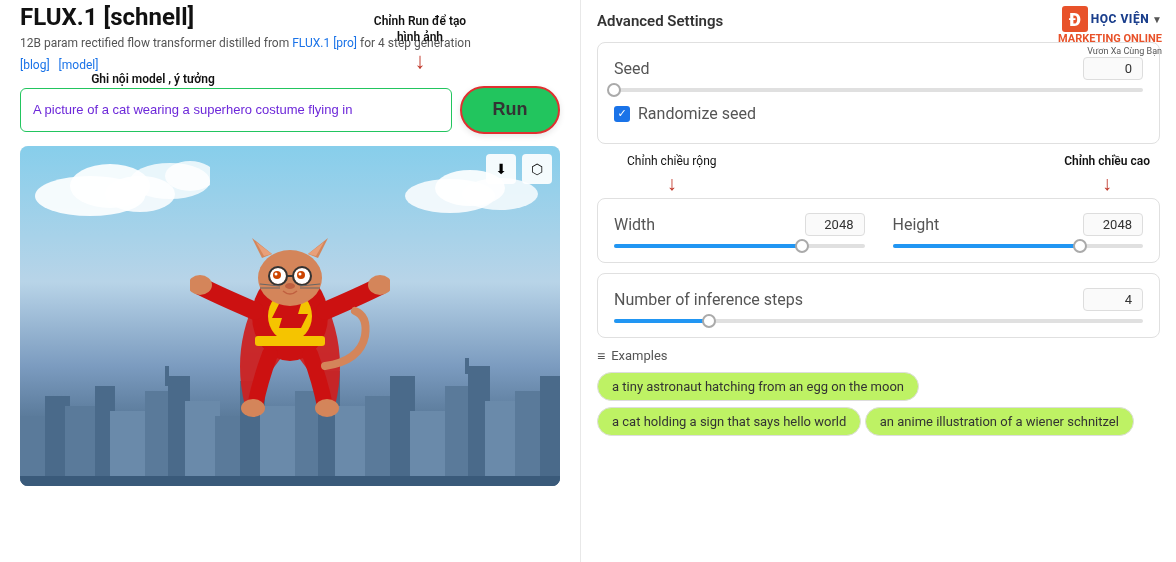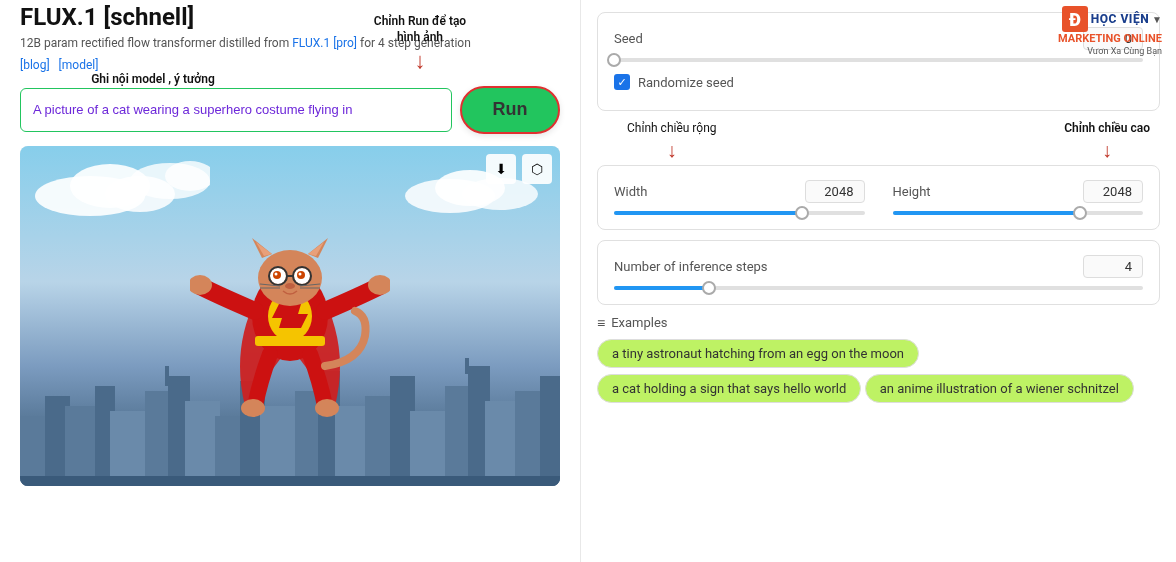--- a/index.html
+++ b/index.html
@@ -128,21 +128,21 @@
       padding: 14px 16px;
       margin-bottom: 10px;
     }
     .setting-row {
       display: flex;
       align-items: center;
       justify-content: space-between;
       margin-bottom: 8px;
     }
     .setting-label {
-      font-size: 13px;
+      font-size: 16px;
       color: #555;
     }
     .setting-value-box {
       border: 1px solid #ddd;
       border-radius: 4px;
       padding: 3px 10px;
       font-size: 13px;
       min-width: 60px;
       text-align: right;
       background: #fafafa;
@@ -475,20 +475,21 @@
           </div>
           <span class="logo-chevron">▼</span>
         </div>
         <div style="text-align:right;">
           <div class="logo-marketing">MARKETING ONLINE</div>
           <div class="logo-vuon">Vươn Xa Cùng Bạn</div>
         </div>
       </div>
     </div>
 
+    <div class="advanced-settings-title">Advanced Settings</div>
 
     <div class="settings-card">
       <div class="setting-row">
         <span class="setting-label">Seed</span>
         <span class="setting-value-box">0</span>
       </div>
       <div class="slider-track">
         <div class="slider-fill" style="width:0%;"></div>
         <div class="slider-thumb" style="left:0%;"></div>
       </div>

